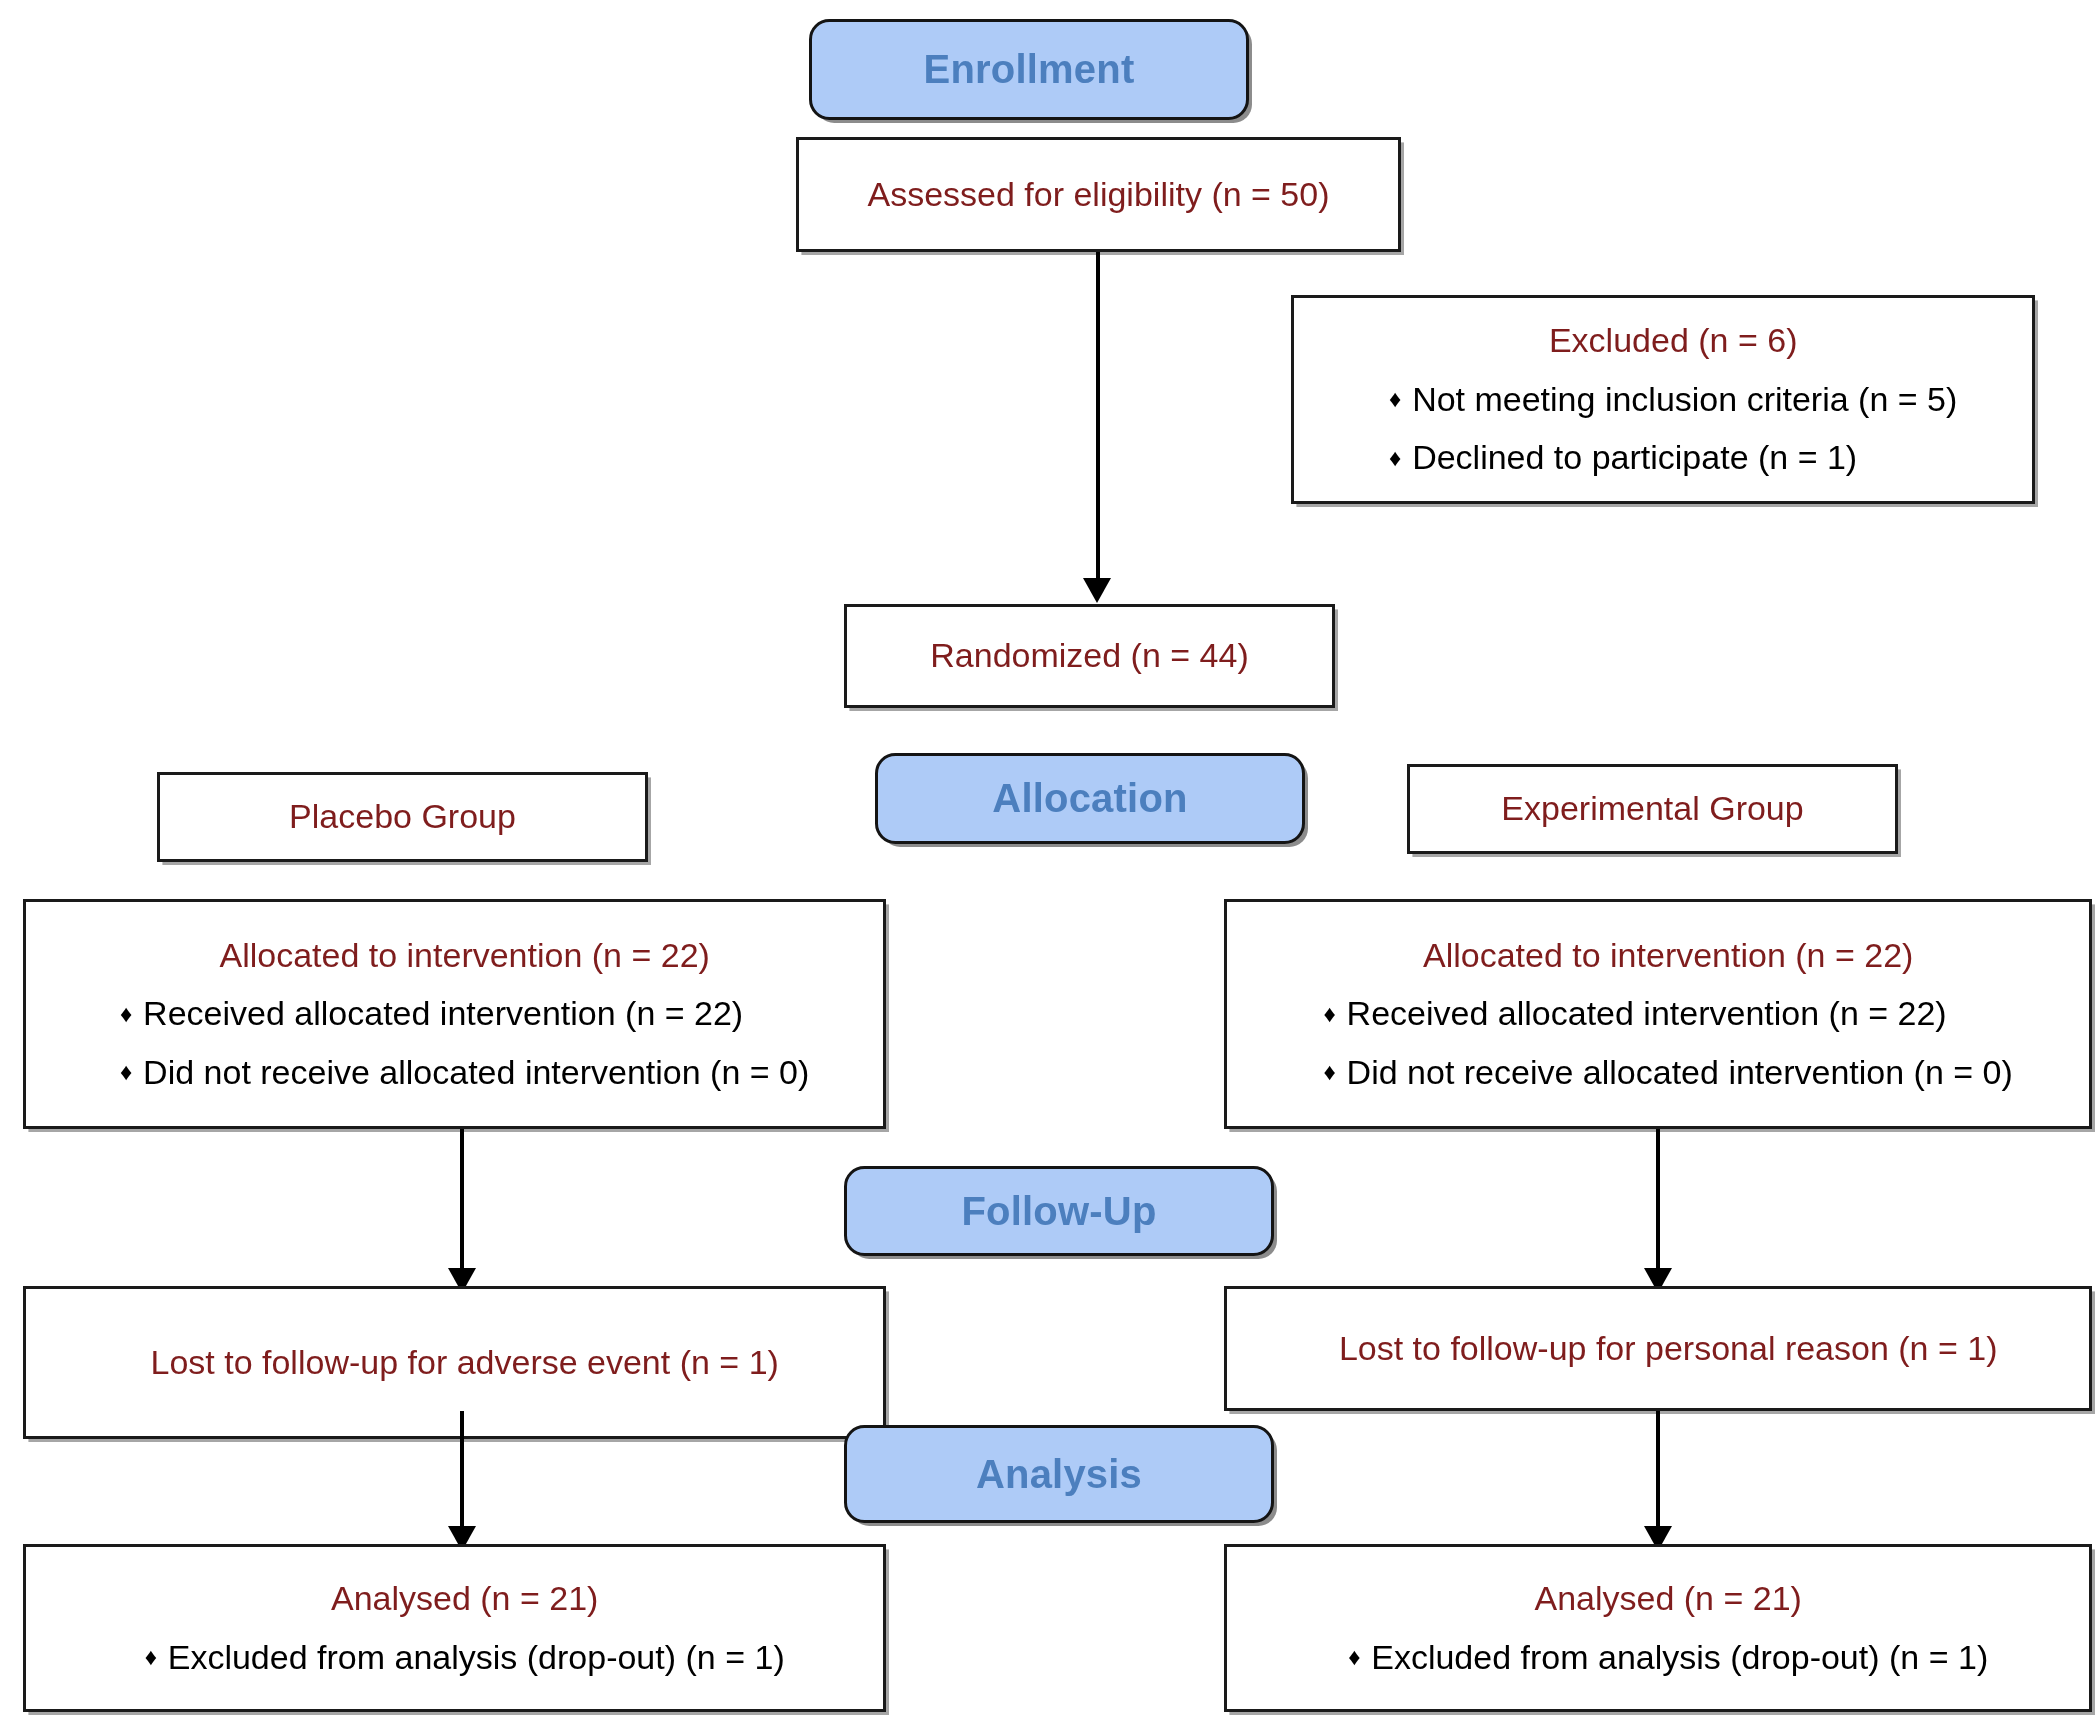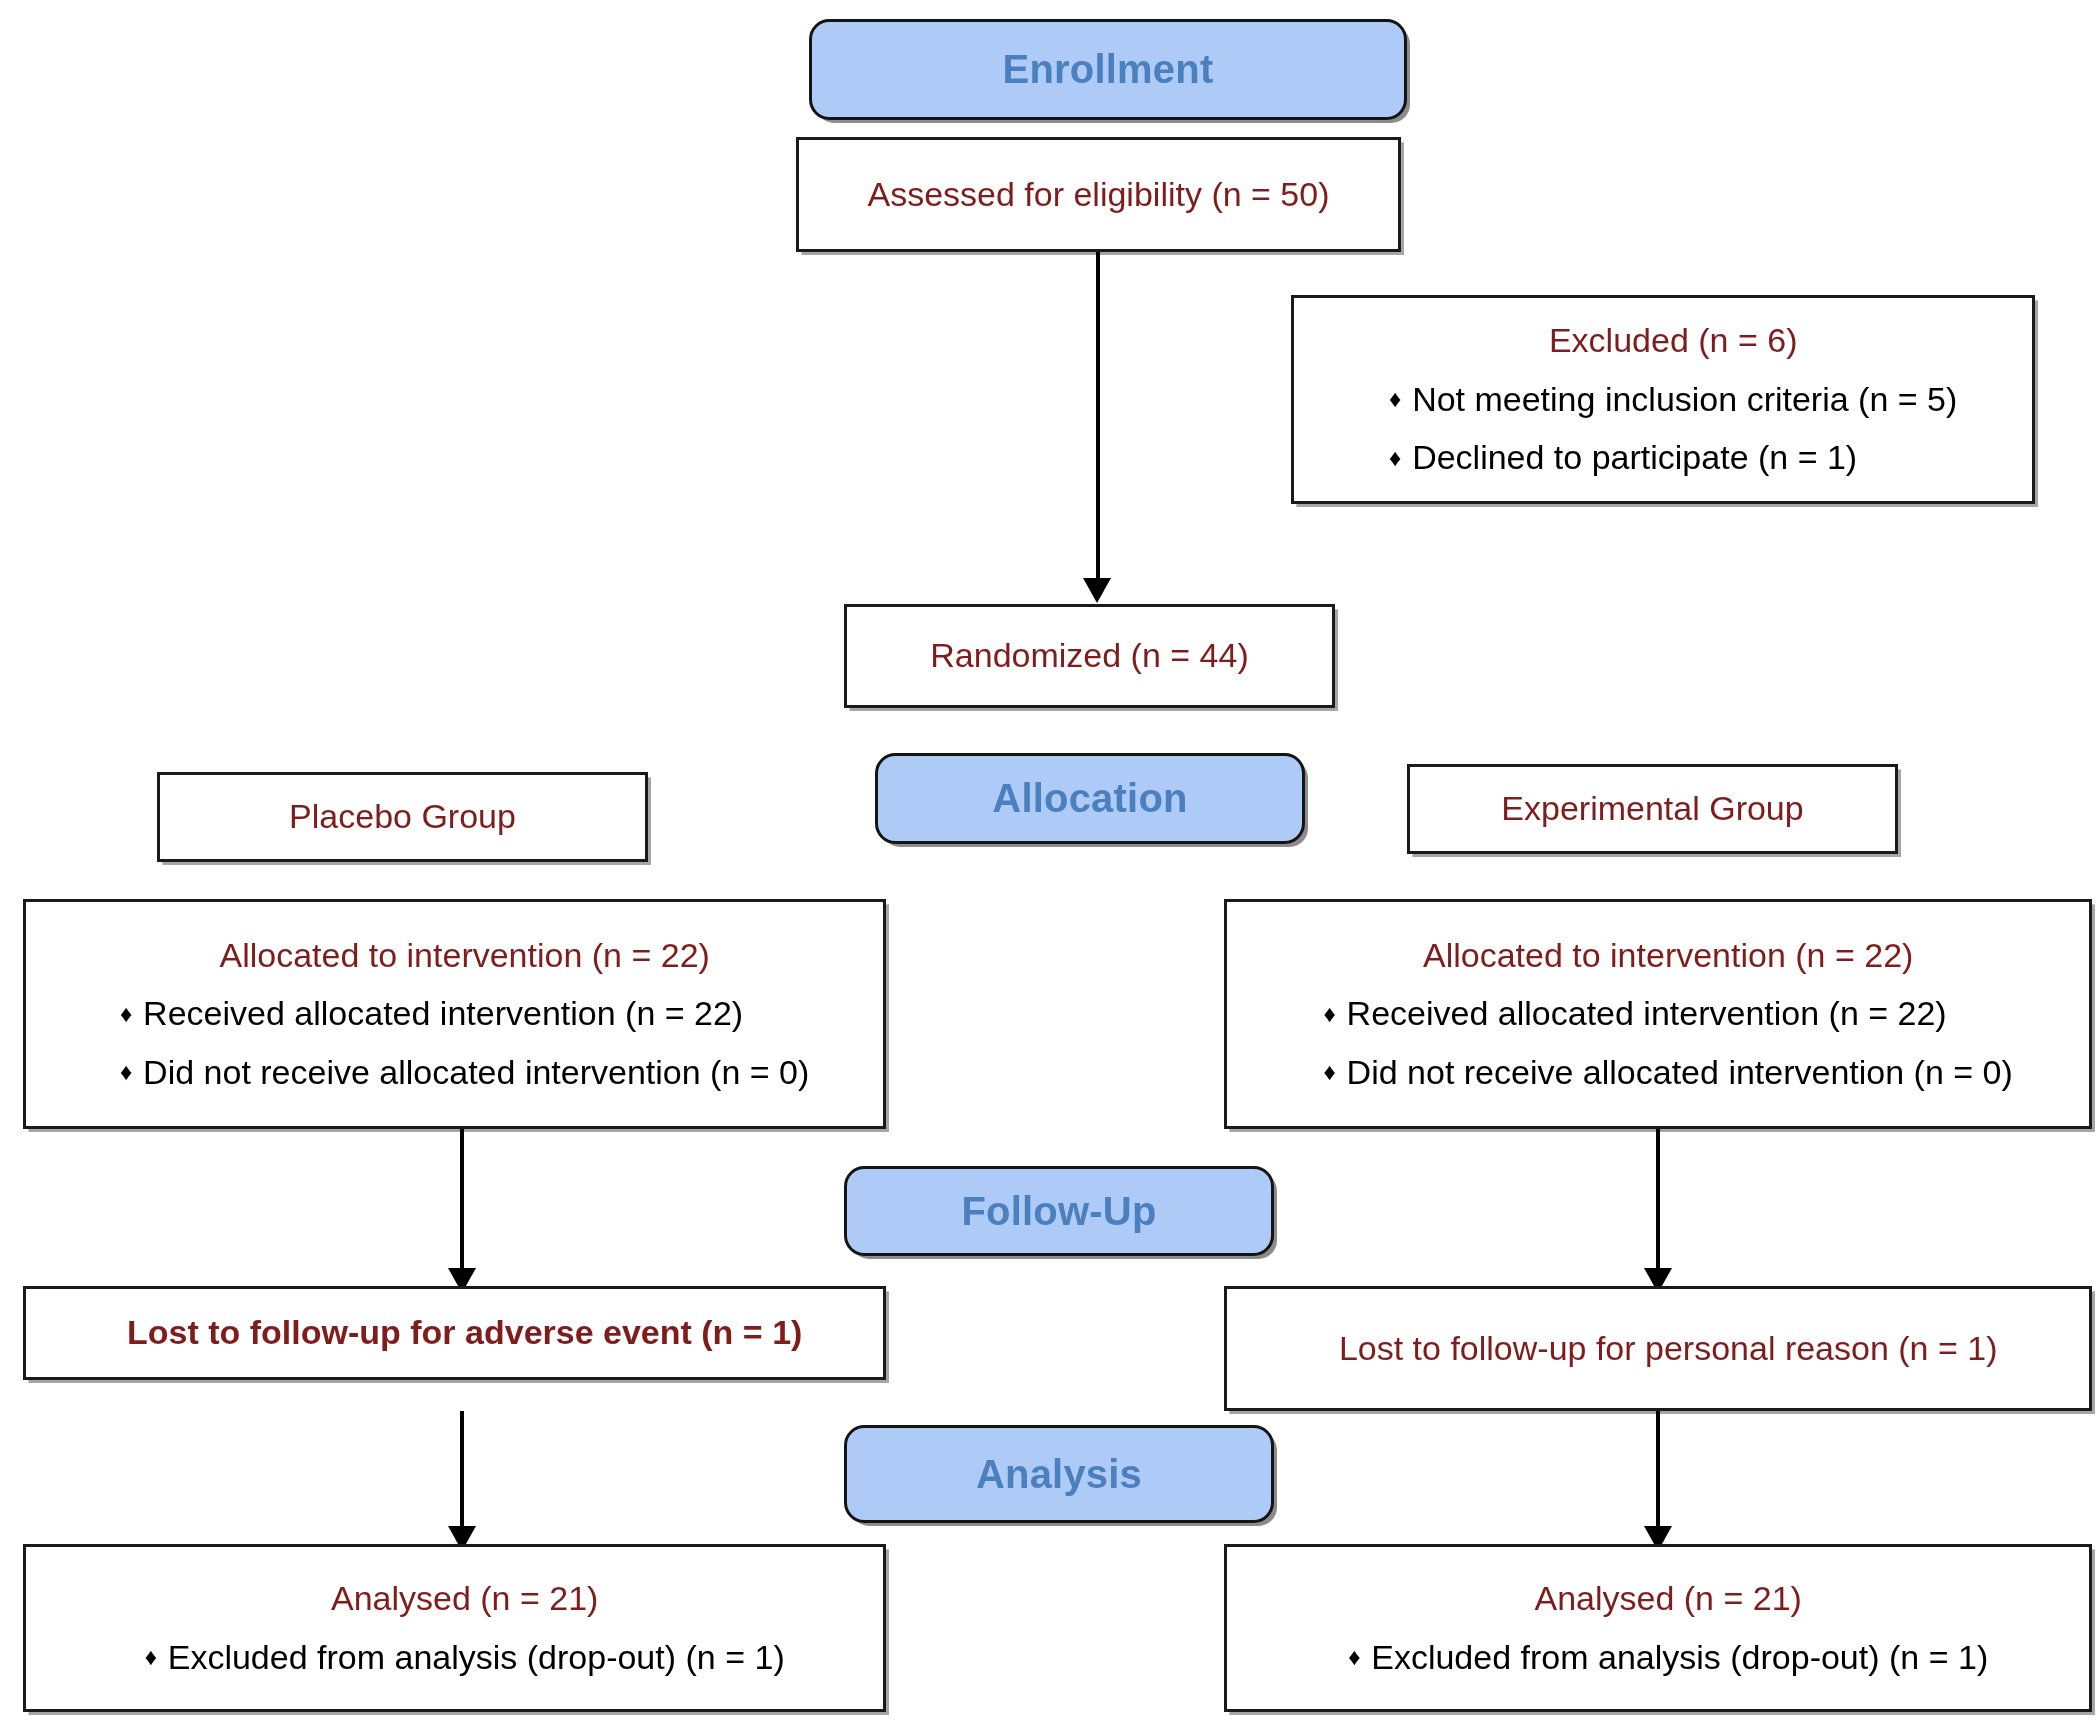--- a/index.html
+++ b/index.html
@@ -96,21 +96,21 @@
     border-left: 14.4px solid transparent;
     border-right: 14.4px solid transparent;
     border-top: 25px solid #000000;
   }
 </style>
 </head>
 <body>
 
 <div id="canvas">
 
-  <div class="node banner" style="left:809px; top:19px; width:598px; height:101px;">
+  <div class="node banner" style="left:809px; top:19px; width:440px; height:101px;">
     <span>Enrollment</span>
   </div>
 
   <div class="node box center" style="left:796px; top:137px; width:605px; height:115px;">
     <div class="box-title">Assessed for eligibility (n = 50)</div>
   </div>
 
   <div class="arrow-line" style="left:1096px; top:252px; height:331px;"></div>
   <div class="arrow-head" style="left:1083px; top:578px;"></div>
 
@@ -175,21 +175,21 @@
   <div class="node banner" style="left:844px; top:1166px; width:430px; height:90px;">
     <span>Follow-Up</span>
   </div>
 
   <div class="arrow-line" style="left:460px; top:1129px; height:144px;"></div>
   <div class="arrow-head" style="left:448px; top:1268px;"></div>
 
   <div class="arrow-line" style="left:1656px; top:1129px; height:144px;"></div>
   <div class="arrow-head" style="left:1644px; top:1268px;"></div>
 
-  <div class="node box left" style="left:23px; top:1286px; width:863px; height:94px;font-weight:bold;">
+  <div class="node box left" style="left:23px; top:1286px; width:863px; height:153px;">
     <div class="box-title">Lost to follow-up for adverse event (n = 1)</div>
   </div>
 
   <div class="node box left" style="left:1224px; top:1286px; width:868px; height:125px;">
     <div class="box-title">Lost to follow-up for personal reason (n = 1)</div>
   </div>
 
   <div class="node banner" style="left:844px; top:1425px; width:430px; height:98px;text-align:center;">
     <span>Analysis</span>
   </div>

